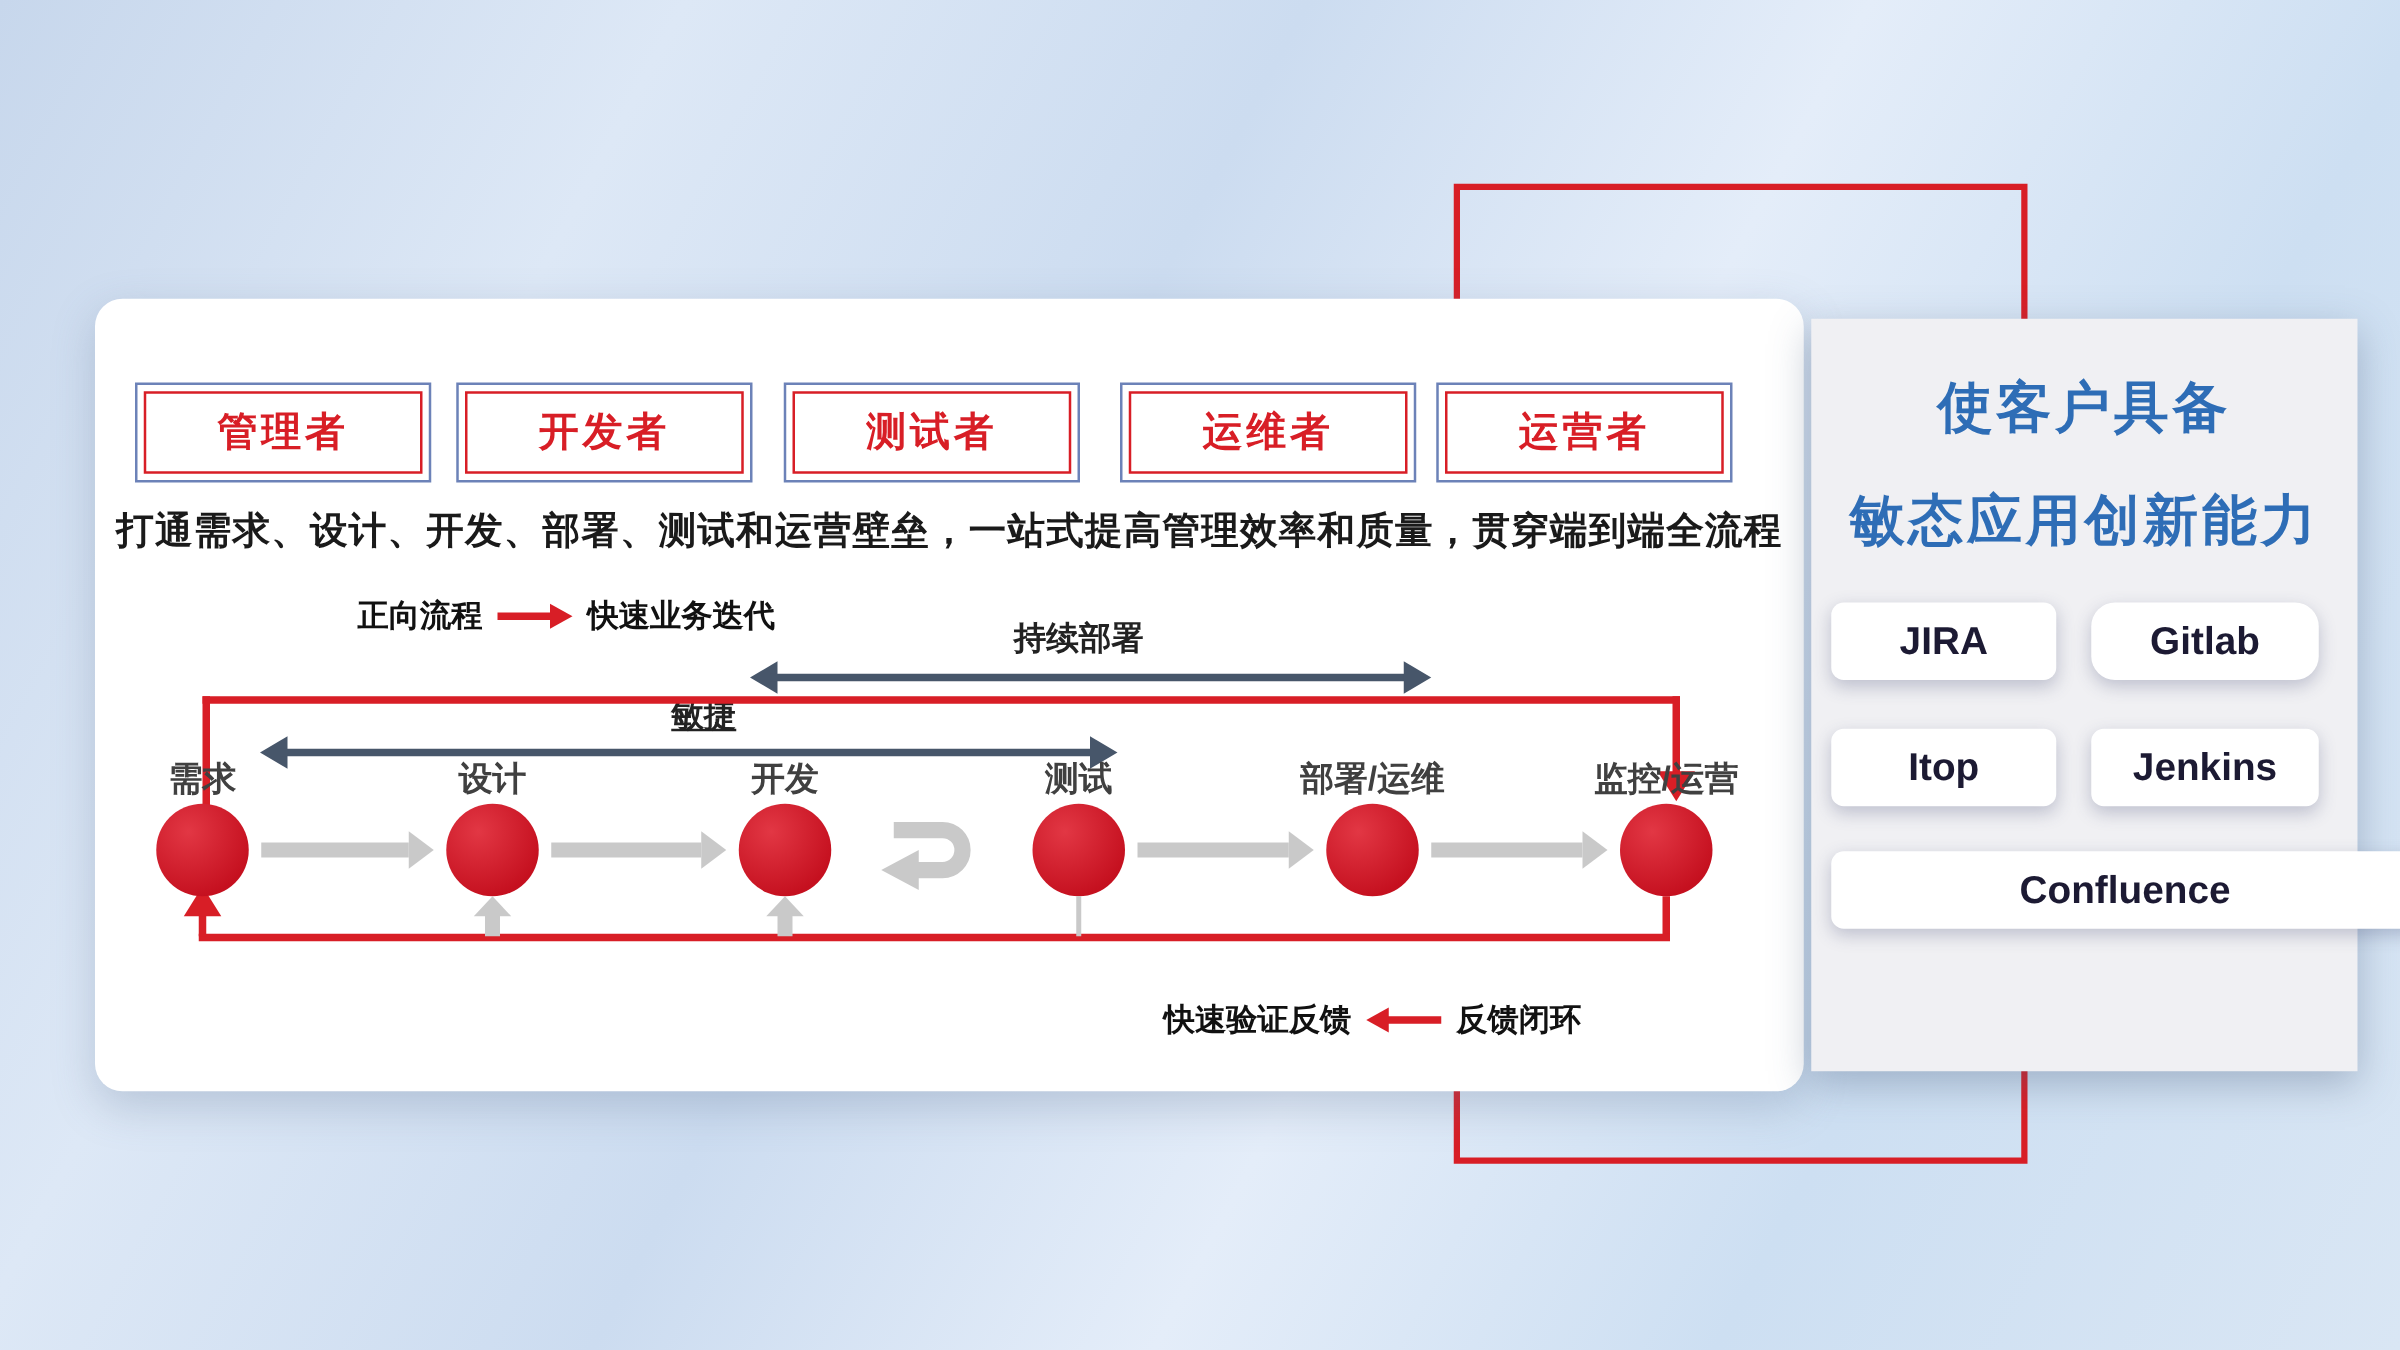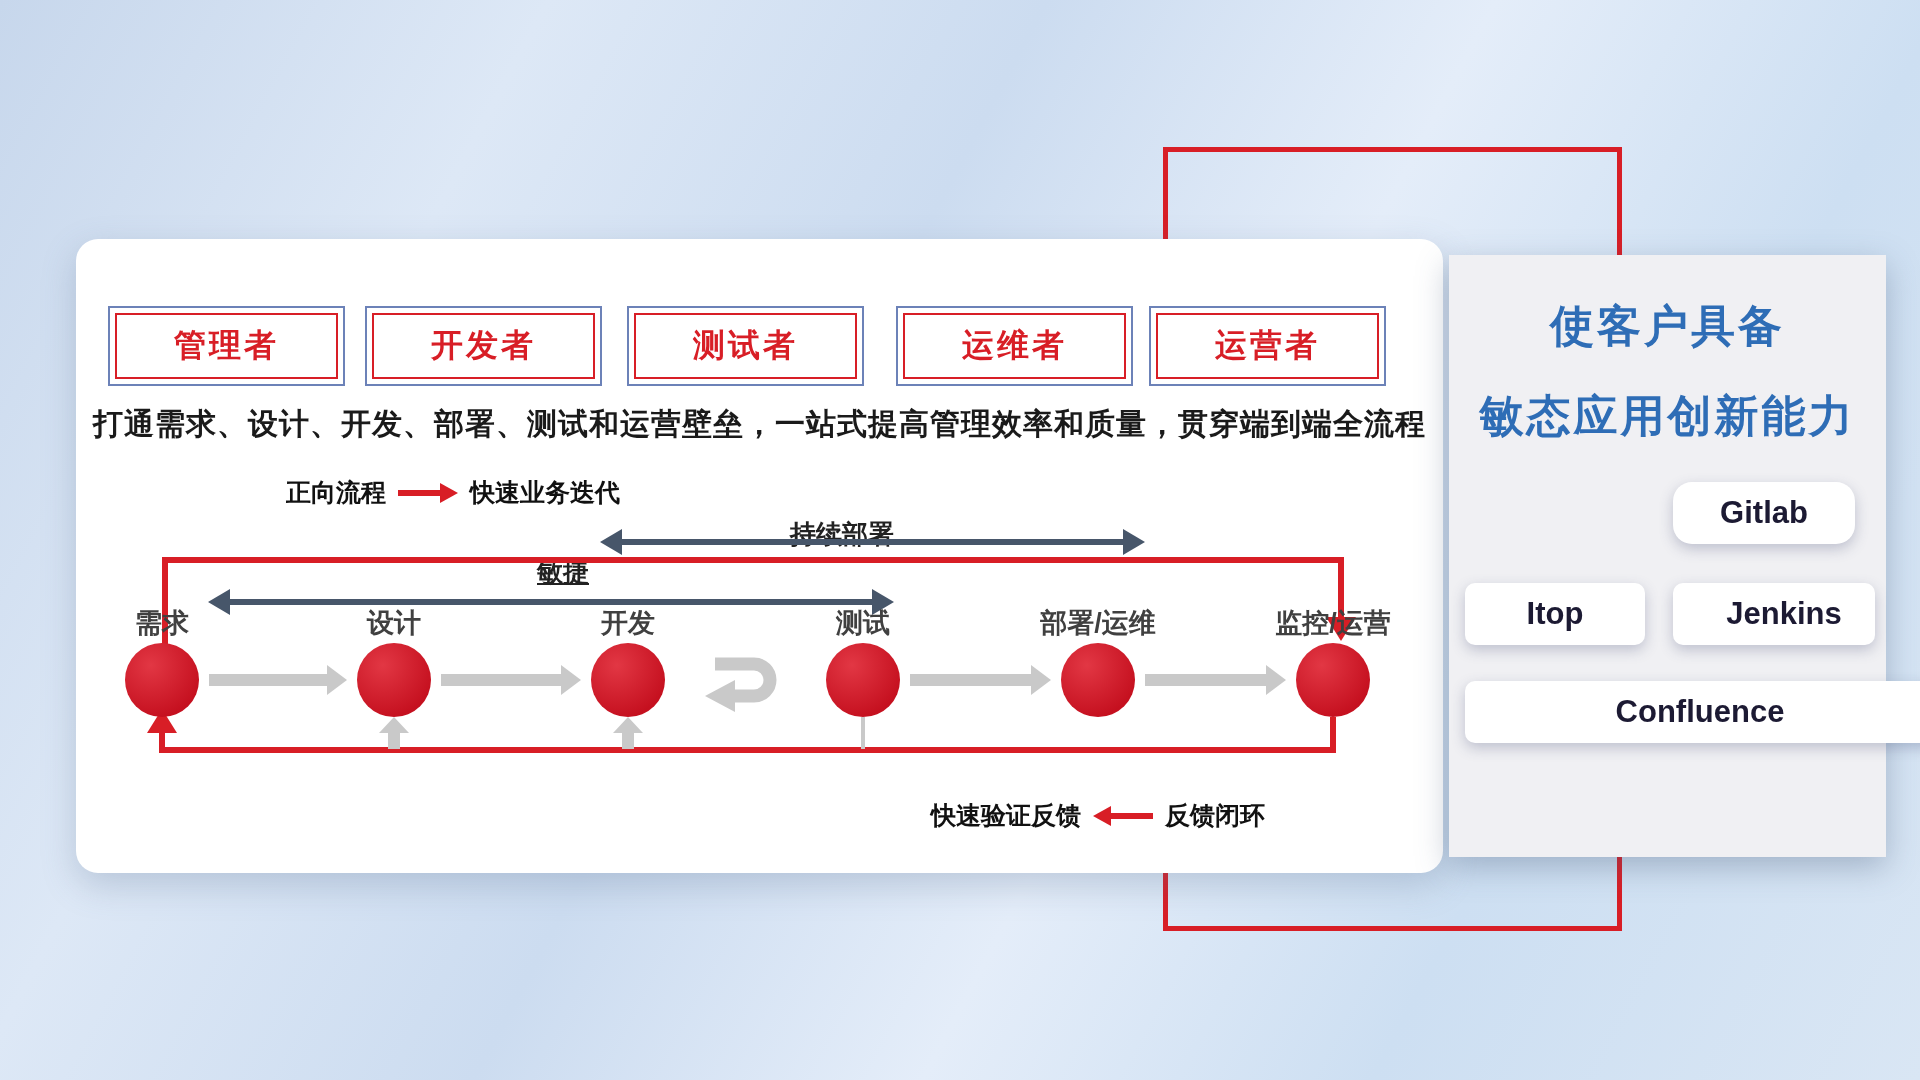--- a/index.html
+++ b/index.html
@@ -42,21 +42,21 @@
   .feedback-legend{left:855px;top:560px;}
   .red-arrow-right,.red-arrow-left{position:relative;display:inline-block;width:60px;height:20px;}
   .red-arrow-right::before{content:"";position:absolute;left:0;right:16px;top:7px;height:6px;background:#d81e26;}
   .red-arrow-right::after{content:"";position:absolute;right:0;top:0;width:0;height:0;
     border-top:10px solid transparent;border-bottom:10px solid transparent;border-left:18px solid #d81e26;}
   .red-arrow-left::before{content:"";position:absolute;left:16px;right:0;top:7px;height:6px;background:#d81e26;}
   .red-arrow-left::after{content:"";position:absolute;left:0;top:0;width:0;height:0;
     border-top:10px solid transparent;border-bottom:10px solid transparent;border-right:18px solid #d81e26;}
   
   .span-label{position:absolute;text-align:center;font-size:26px;font-weight:bold;color:#222;}
-  .cd-label{left:656px;top:254px;width:220px;margin-top:24px;}
+  .cd-label{left:677px;top:254px;width:220px;}
   .agile-label{left:437px;top:316px;width:100px;text-decoration:underline;}
   .dbl-arrow{position:absolute;height:26px;}
   .cd-arrow{left:524px;top:290px;width:545px;}
   .agile-arrow{left:132px;top:350px;width:686px;}
   .dbl-arrow .line{position:absolute;left:16px;right:16px;top:10px;height:6px;background:#47566a;}
   .dbl-arrow .head-l{position:absolute;left:0;top:0;width:0;height:0;
     border-top:13px solid transparent;border-bottom:13px solid transparent;border-right:22px solid #47566a;}
   .dbl-arrow .head-r{position:absolute;right:0;top:0;width:0;height:0;
     border-top:13px solid transparent;border-bottom:13px solid transparent;border-left:22px solid #47566a;}
   
@@ -106,21 +106,21 @@
   .pt1{top:42px}.pt2{top:132px}
   .tool{
     position:absolute;background:#fff;border-radius:10px;
     box-shadow:0 5px 14px rgba(60,70,110,.28);
     display:flex;align-items:center;justify-content:center;
     font-weight:bold;font-size:31px;color:#1c1a33;
   }
   .t-jira{left:16px;top:227px;width:180px;height:62px;}
   .t-gitlab{left:224px;top:227px;width:182px;height:62px;border-radius:19px;}
   .t-itop{left:16px;top:328px;width:180px;height:62px;}
-  .t-jenkins{left:224px;top:328px;width:182px;height:62px;padding-left:20px;}
+  .t-jenkins{left:224px;top:328px;width:182px;height:62px;}
   .t-confluence{left:16px;top:426px;width:470px;height:62px;}
 </style>
 </head>
 <body>
 
 <div class="red-frame"></div>
 
 <div class="card">
 
   <div class="role-box rb1">
@@ -222,17 +222,18 @@
     <span>快速验证反馈</span>
     <span class="red-arrow-left"></span>
     <span>反馈闭环</span>
   </div>
 
 </div>
 
 <div class="panel">
   <div class="panel-title pt1">使客户具备</div>
   <div class="panel-title pt2">敏态应用创新能力</div>
+  <div class="tool t-jira">JIRA</div>
   <div class="tool t-gitlab">Gitlab</div>
   <div class="tool t-itop">Itop</div>
   <div class="tool t-jenkins">Jenkins</div>
   <div class="tool t-confluence">Confluence</div>
 </div>
 
 </body></html>

